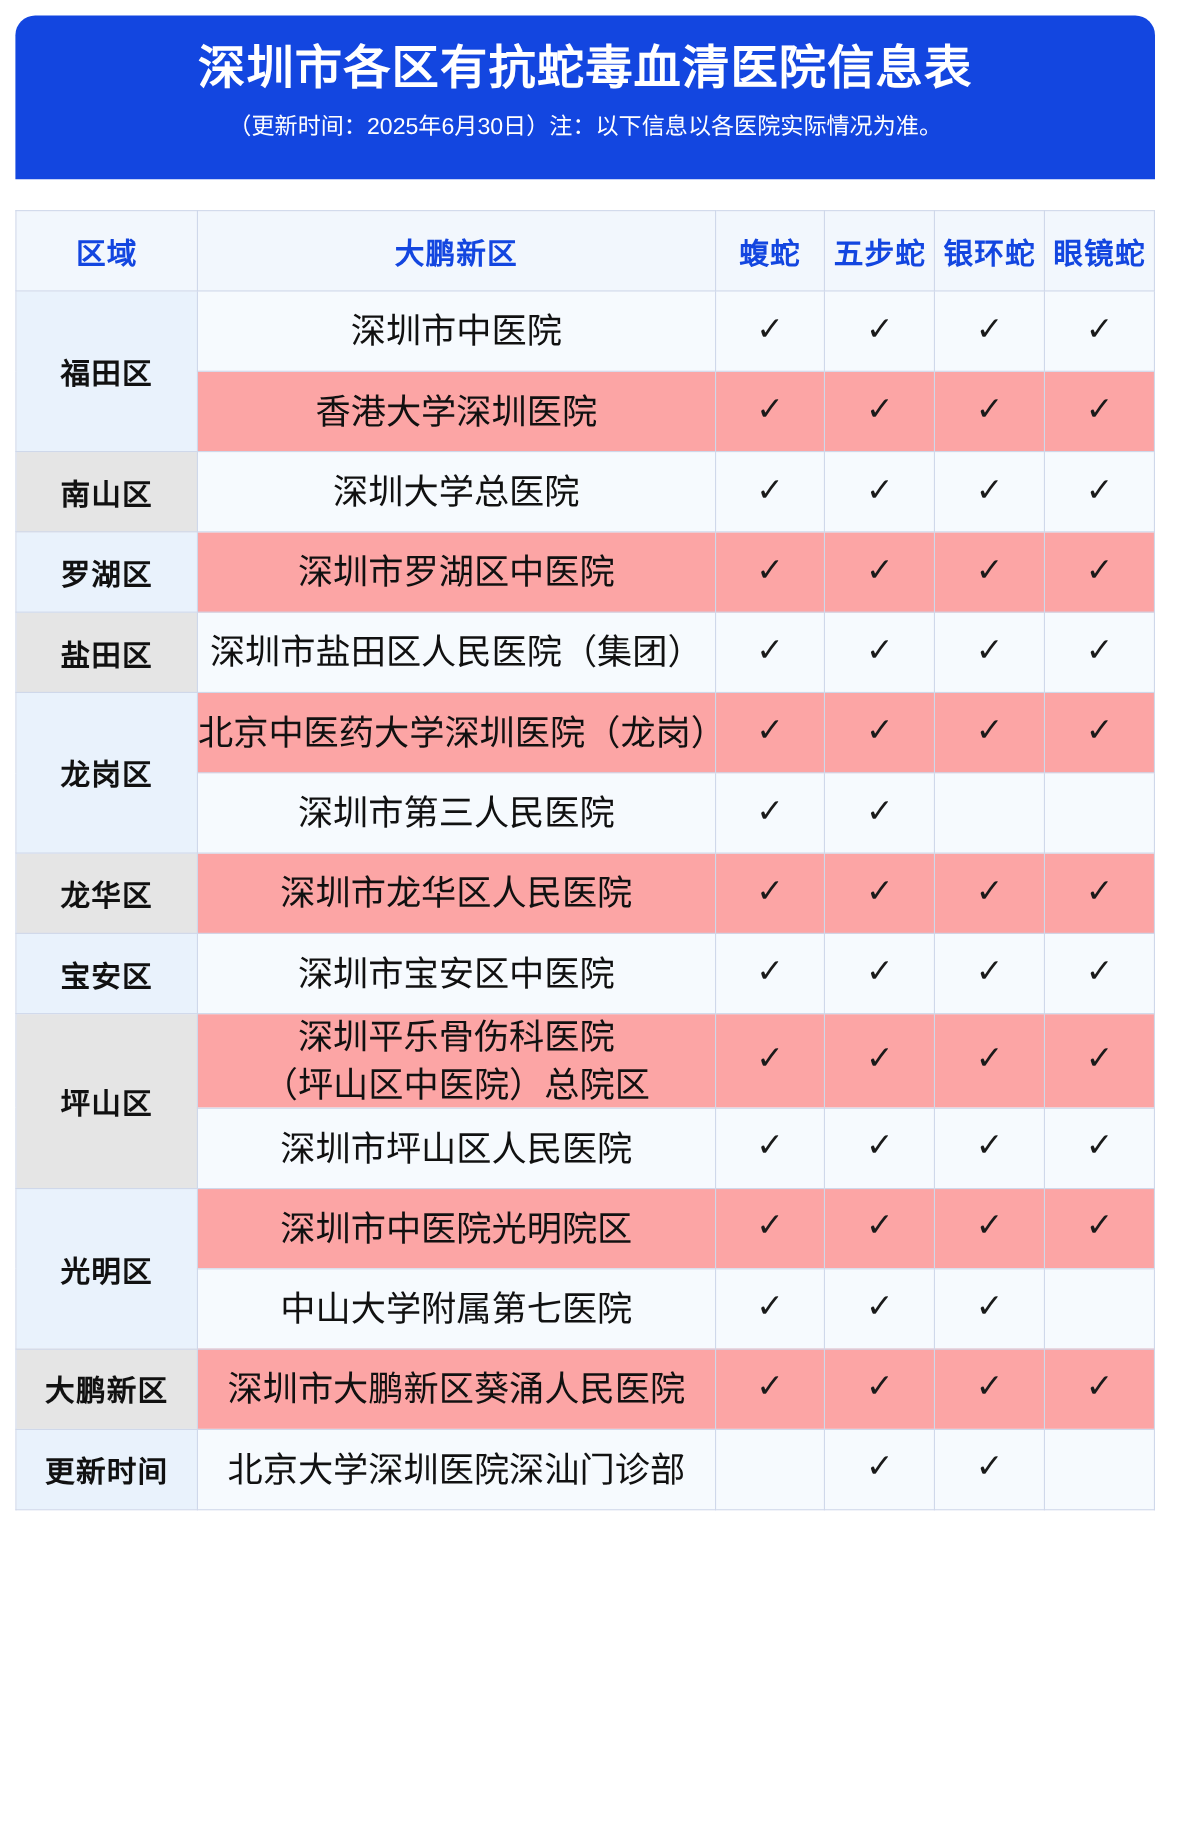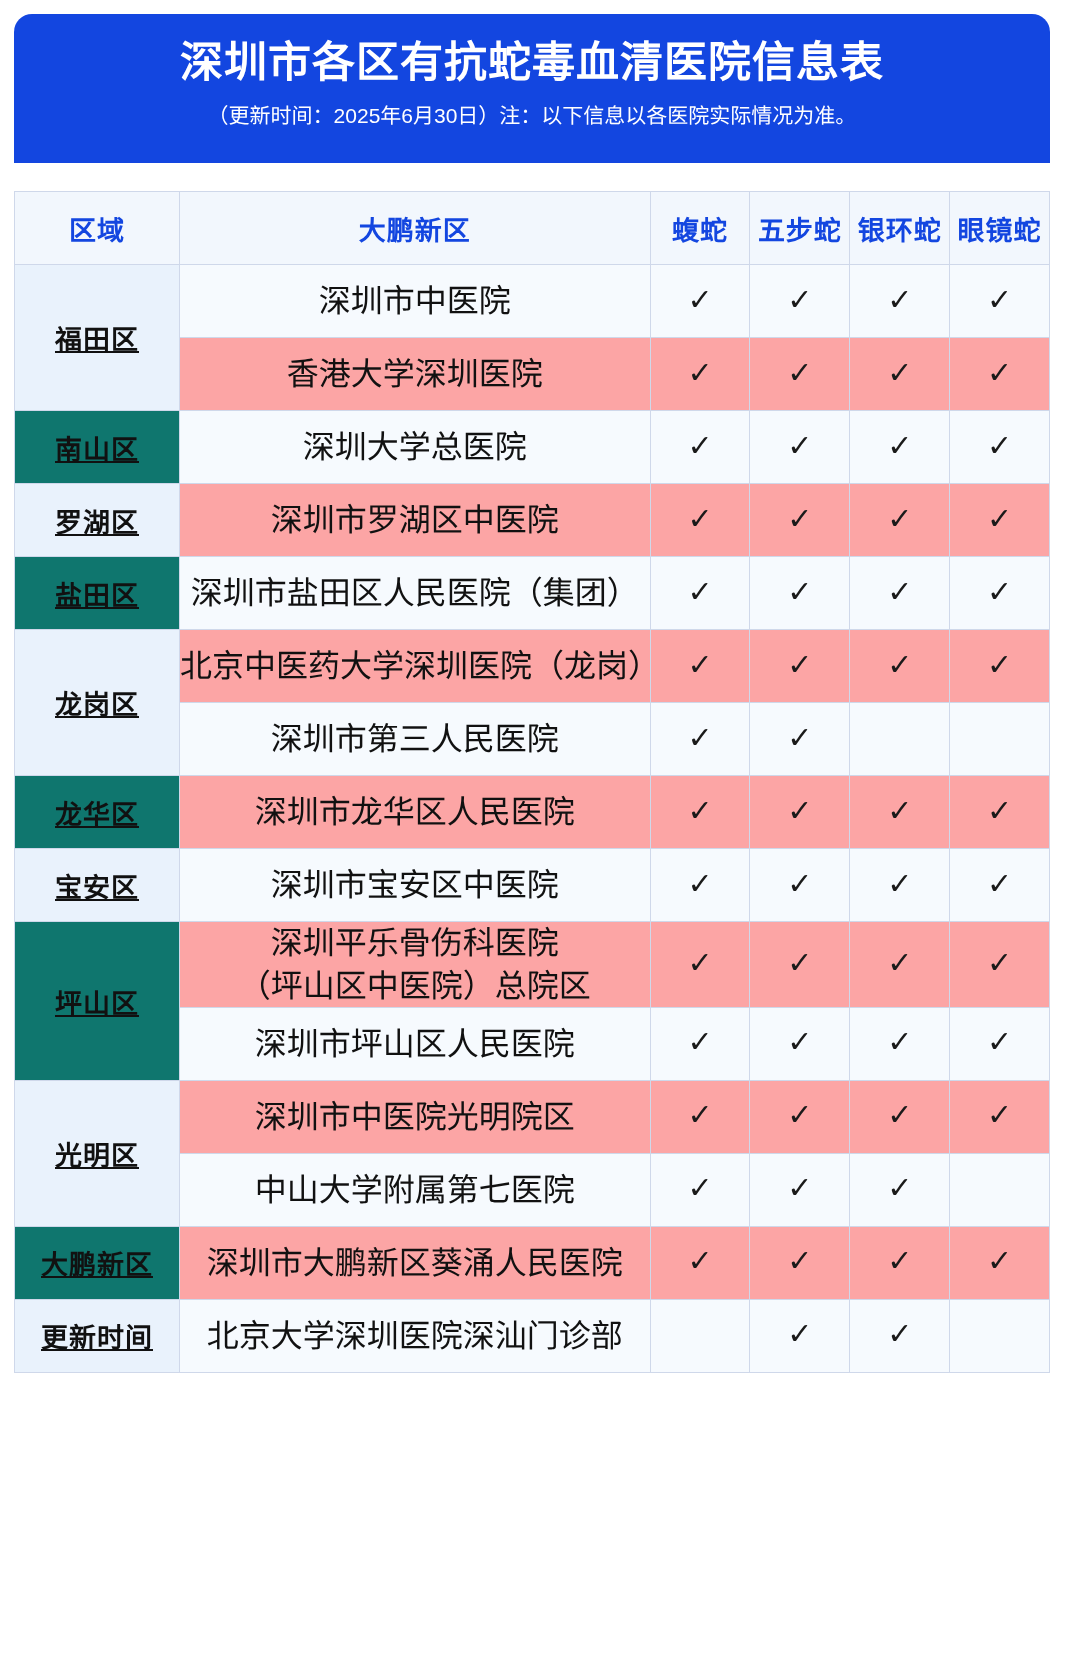--- a/index.html
+++ b/index.html
@@ -69,37 +69,36 @@
   .col-region { width: 162px; }
   .col-hospital { width: 462px; }
   .col-snake { width: 98px; }
 
   td.region {
     font-size: 27px;
     font-weight: bold;
     color: #111111;
     background: #eef5fd;
     letter-spacing: 1px;
-    text-decoration: underline;
   }
   td.hospital {
     font-size: 32px;
     color: #111111;
     padding: 10px 8px;
     line-height: 1.32;
   }
   td.mark {
     font-size: 30px;
     color: #1a1a1a;
     height: 72px;
   }
   tr.alt td.hospital, tr.alt td.mark { background: #f6fafe; }
   tr.plain td.hospital, tr.plain td.mark { background: #fca5a5; }
   td.region.tint-a { background: #e9f2fc; }
-  td.region.tint-b { background: #0f766e; }
+  td.region.tint-b { background: #e5e5e5; }
   .check { display: inline-block; transform: translateY(-2px); }
   .hosp-line { display: block; }
 </style>
 </head>
 <body>
 
 <div class="page">
 
   <div class="banner">
     <div class="banner-title">深圳市各区有抗蛇毒血清医院信息表</div>

